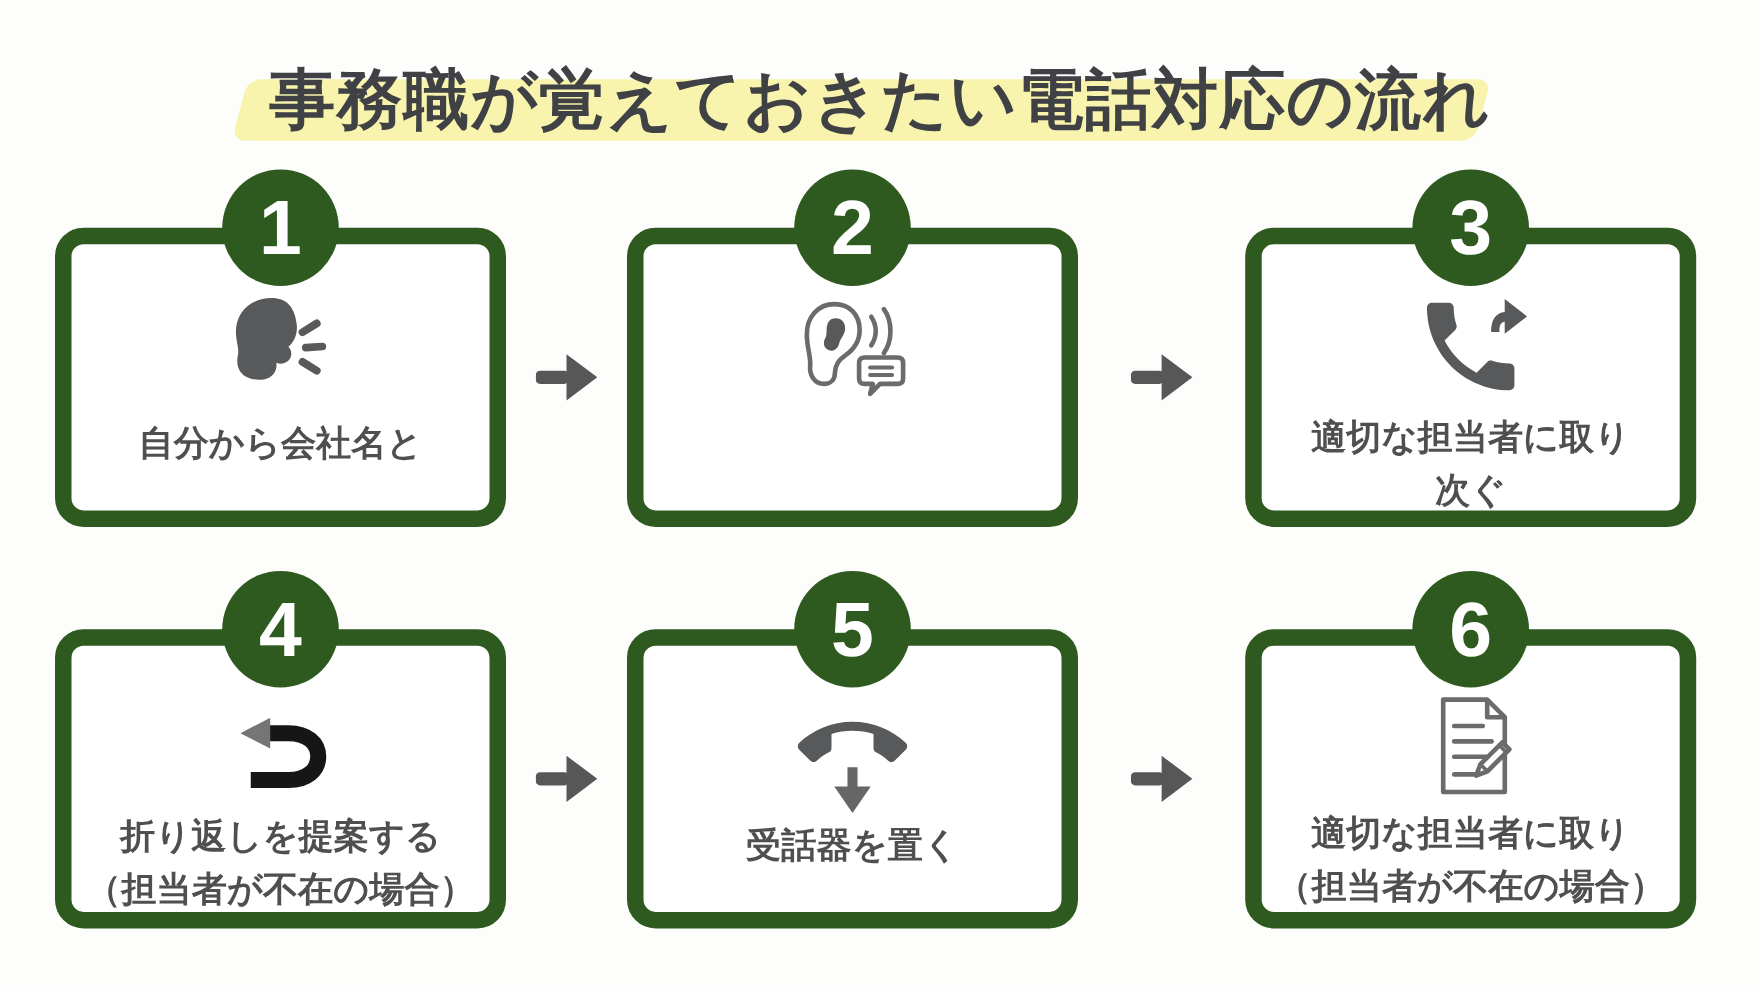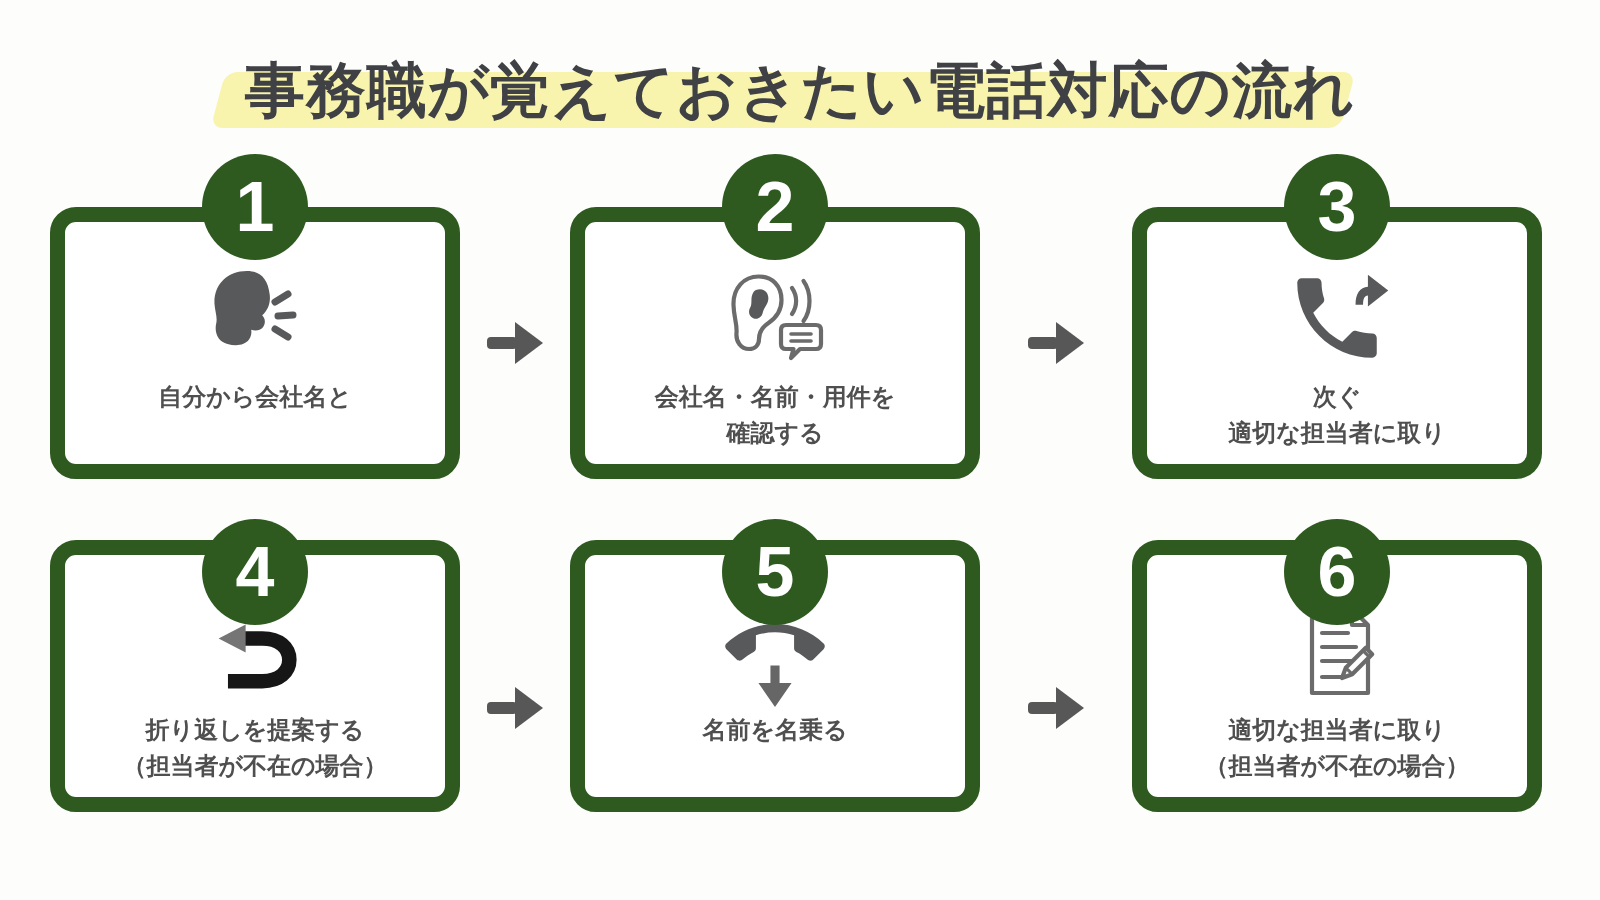--- a/index.html
+++ b/index.html
@@ -32,38 +32,38 @@
   }
   
   .step-card{
     position:absolute;width:410px;height:272px;
     box-sizing:border-box;
     border:15px solid #2e5a20;
     border-radius:26px;
     background:#ffffff;
     display:flex;flex-direction:column;align-items:center;
   }
-  .r1{top:207px}.r2{top:540px}
+  .r1{top:207px}.r2{top:572px}
   .c1{left:50px}.c2{left:570px}.c3{left:1132px}
   .step-number{
     position:absolute;width:106px;height:106px;border-radius:50%;
     background:#2e5a20;color:#ffffff;
     font-size:70px;font-weight:700;
     display:flex;align-items:center;justify-content:center;
     z-index:3;
   }
   .n-r1{top:154px}.n-r2{top:519px}
   .n-c1{left:202px}.n-c2{left:722px}.n-c3{left:1284px}
   .step-icon{
     margin-top:40px;height:112px;
     display:flex;align-items:center;justify-content:center;
   }
   .step-label{
     margin-top:5px;
-    font-size:24px;font-weight:700;color:#4f4f4f;
+    font-size:32px;font-weight:700;color:#4f4f4f;
     line-height:1.5;text-align:center;white-space:nowrap;
   }
   
   .flow-arrow{position:absolute;width:58px;height:46px;}
   .a-r1{top:320px}.a-r2{top:685px}
   .a-g1{left:487px}.a-g2{left:1028px}
 </style>
 </head>
 <body>
 
@@ -106,36 +106,32 @@
           <path d="M72 20 C77.5 28 77.5 38 72 46"></path>
           <path d="M83.5 13 C91.5 24 91.5 42 83.5 53"></path>
         </g>
         <path fill="#ffffff" stroke="#6b6b6b" stroke-width="4.2" stroke-linejoin="round" d="M66 57 H96 Q101 57 101 62 V76 Q101 81 96 81 H80 L71 90 L73.5 81 H66 Q61 81 61 76 V62 Q61 57 66 57 Z"></path>
         <g stroke="#6b6b6b" stroke-width="3.6" stroke-linecap="round">
           <line x1="71" y1="66" x2="91" y2="66"></line>
           <line x1="71" y1="73" x2="91" y2="73"></line>
         </g>
       </svg>
     </div>
-    <div class="step-label">
-      <div>会社名・名前・用件を</div>
-      <div>確認する</div>
-    </div>
   </div>
 
   <div class="step-card r1 c3">
     <div class="step-icon">
       <svg width="106" height="106" viewBox="0 0 24 24" aria-hidden="true">
         <path fill="#58595b" d="M6.62 10.79c1.44 2.83 3.76 5.14 6.59 6.59l2.2-2.2c.27-.27.67-.36 1.02-.24 1.12.37 2.33.57 3.57.57.55 0 1 .45 1 1V20c0 .55-.45 1-1 1-9.39 0-17-7.61-17-17 0-.55.45-1 1-1h3.5c.55 0 1 .45 1 1 0 1.25.2 2.45.57 3.57.11.35.03.74-.25 1.02l-2.2 2.2z"></path>
         <path fill="#58595b" d="M16.2 9 C16.2 6.4 17.2 5.1 19 4.9 L19 2.2 L23.6 5.8 L19 9.4 L19 6.9 C18.2 7 17.9 7.6 17.9 9 Z"></path>
       </svg>
     </div>
     <div class="step-label">
+      <div>適切な担当者に取り</div>
       <div>次ぐ</div>
-      <div>適切な担当者に取り</div>
     </div>
   </div>
 
   <div class="step-card r2 c1">
     <div class="step-icon">
       <svg width="104" height="104" viewBox="0 0 100 100" aria-hidden="true">
         <path fill="none" stroke="#161616" stroke-width="14" d="M24 79 H57 C73.5 79 83 70 83 58.5 C83 47 73.5 38 57 38 H40"></path>
         <polygon fill="#757575" points="41,24.5 41,51.5 15,38"></polygon>
       </svg>
     </div>
@@ -146,21 +142,21 @@
   </div>
 
   <div class="step-card r2 c2">
     <div class="step-icon">
       <svg width="100" height="112" viewBox="0 0 24 27" aria-hidden="true">
         <path fill="#58595b" d="M12 9c-1.6 0-3.15.25-4.6.72v3.1c0 .39-.23.74-.56.9-.98.49-1.87 1.12-2.66 1.85-.18.18-.43.28-.7.28-.28 0-.53-.11-.71-.29L.29 13.08c-.18-.17-.29-.42-.29-.7 0-.28.11-.53.29-.71C3.34 8.78 7.46 7 12 7s8.66 1.78 11.71 4.67c.18.18.29.43.29.71 0 .28-.11.53-.29.7l-2.48 2.48c-.18.18-.43.29-.71.29-.27 0-.52-.11-.7-.28-.79-.74-1.68-1.36-2.66-1.85-.33-.16-.56-.5-.56-.9v-3.1C15.15 9.25 13.6 9 12 9z"></path>
         <path fill="#666666" d="M10.9 17 h2.2 v4.2 h2.9 L12 27 L8 21.2 h2.9 Z"></path>
       </svg>
     </div>
     <div class="step-label">
-      <div>名前を名乗る</div>
+      <div>受話器を置く</div>
     </div>
   </div>
 
   <div class="step-card r2 c3">
     <div class="step-icon">
       <svg width="110" height="100" viewBox="0 0 110 100" aria-hidden="true">
         <path fill="#ffffff" stroke="#6b6b6b" stroke-width="4.2" stroke-linejoin="round" d="M30 8 H70 L86 24 V92 H30 Z"></path>
         <path fill="none" stroke="#6b6b6b" stroke-width="4.2" stroke-linejoin="round" d="M70 8 V24 H86"></path>
         <g stroke="#6b6b6b" stroke-width="4.2" stroke-linecap="round">
           <line x1="40" y1="32" x2="66" y2="32"></line>

